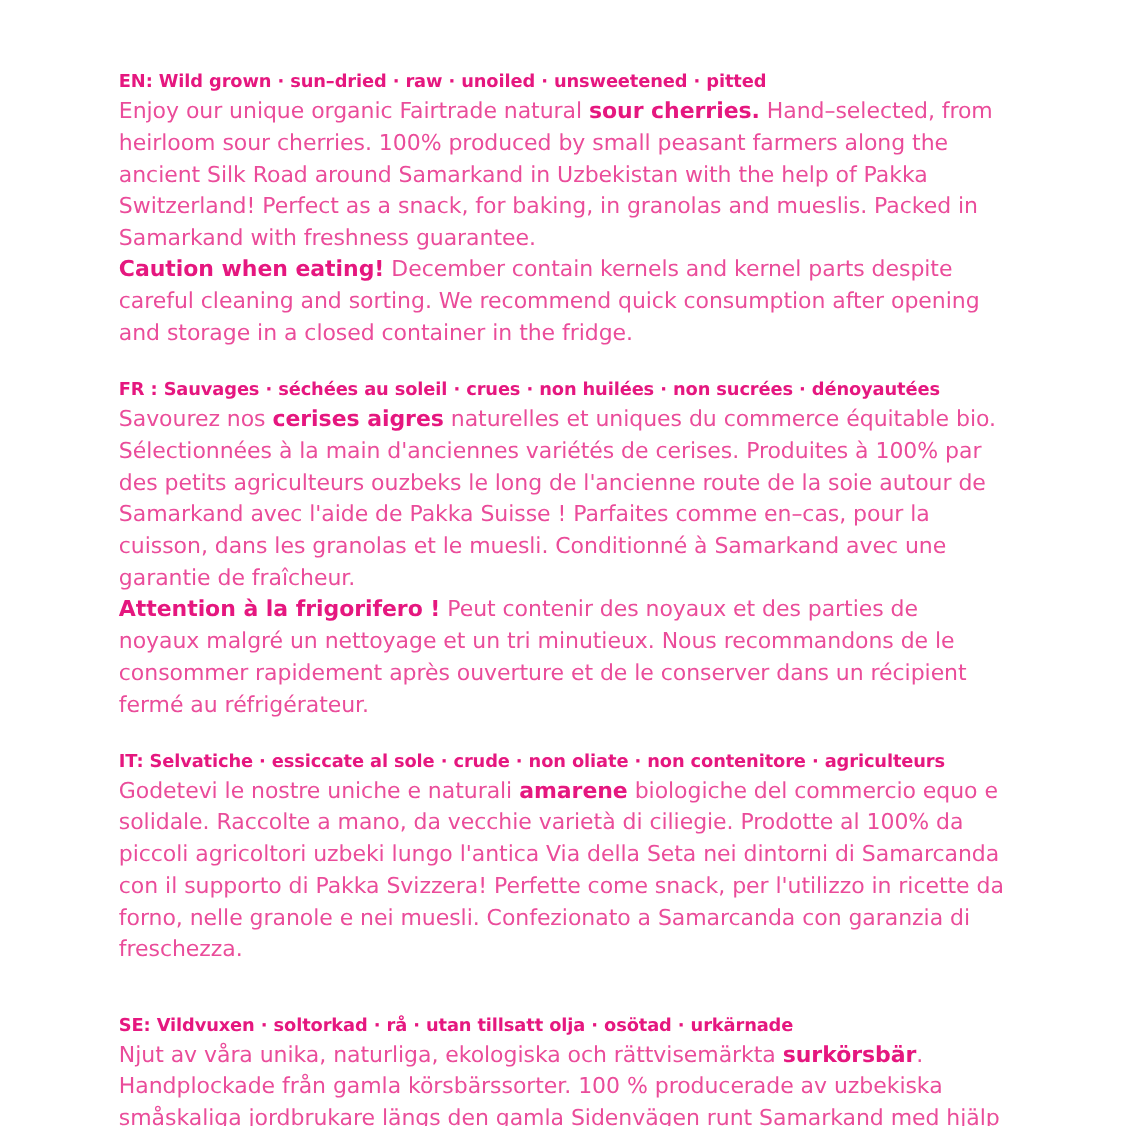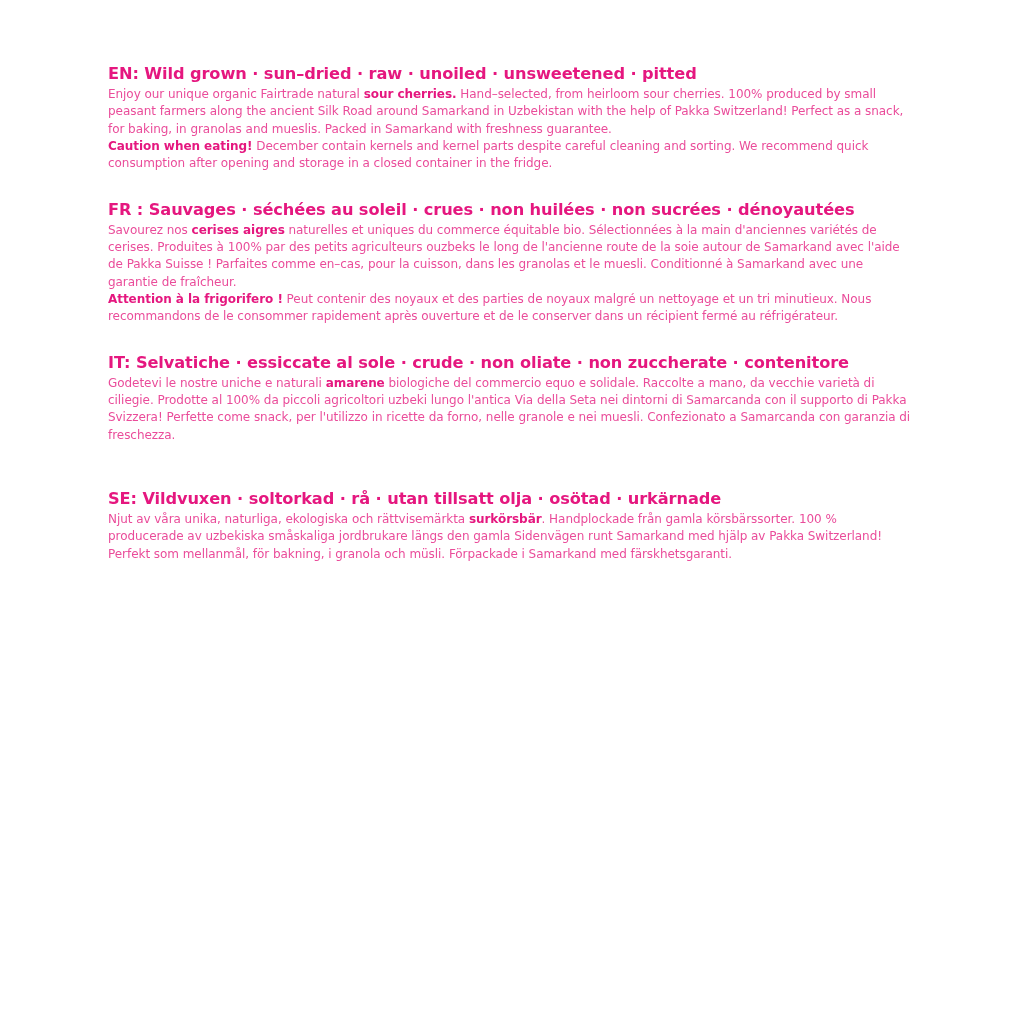--- a/index.html
+++ b/index.html
@@ -32,21 +32,21 @@
     font-weight: bold;
     line-height: 1.42;
     letter-spacing: -0.1px;
     color: #e5177f;
     margin: 0 0 1px 0;
   }
   .headline .lang { font-weight: bold; }
   .sep { font-weight: bold; }
 
   .body {
-    font-size: 12px;
+    font-size: 20px;
     line-height: 1.445;
     color: #ea4c9a;
     margin: 0;
     letter-spacing: -0.05px;
   }
   .body b, .body strong {
     font-weight: bold;
     color: #e5177f;
   }
   .caution {
@@ -107,23 +107,23 @@
       <span class="lang">IT:</span>
       <span>
         <span>Selvatiche</span>
         <span class="sep">·</span>
         <span>essiccate al sole</span>
         <span class="sep">·</span>
         <span>crude</span>
         <span class="sep">·</span>
         <span>non oliate</span>
         <span class="sep">·</span>
-        <span>non zuccherate</span>
+        <span>non contenitore</span>
         <span class="sep">·</span>
-        <span>contenitore</span>
+        <span>agriculteurs</span>
       </span>
     </div>
     <p class="body para"><span>Godetevi le nostre uniche e naturali </span><b>amarene</b><span> biologiche del commercio equo e solidale. Raccolte a mano, da vecchie varietà di ciliegie. Prodotte al 100% da piccoli agricoltori uzbeki lungo l'antica Via della Seta nei dintorni di Samarcanda con il supporto di Pakka Svizzera! Perfette come snack, per l'utilizzo in ricette da forno, nelle granole e nei muesli. Confezionato a Samarcanda con garanzia di freschezza.</span></p>
   </div>
 
   <div class="block">
     <div class="headline">
       <span class="lang">SE:</span>
       <span>
         <span>Vildvuxen</span>

